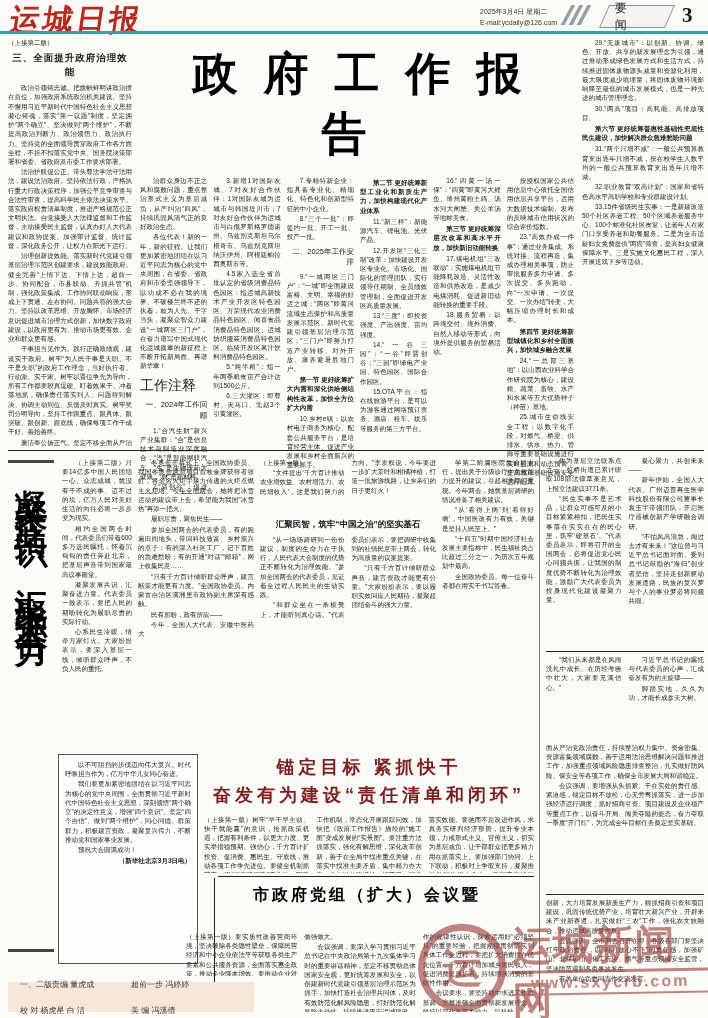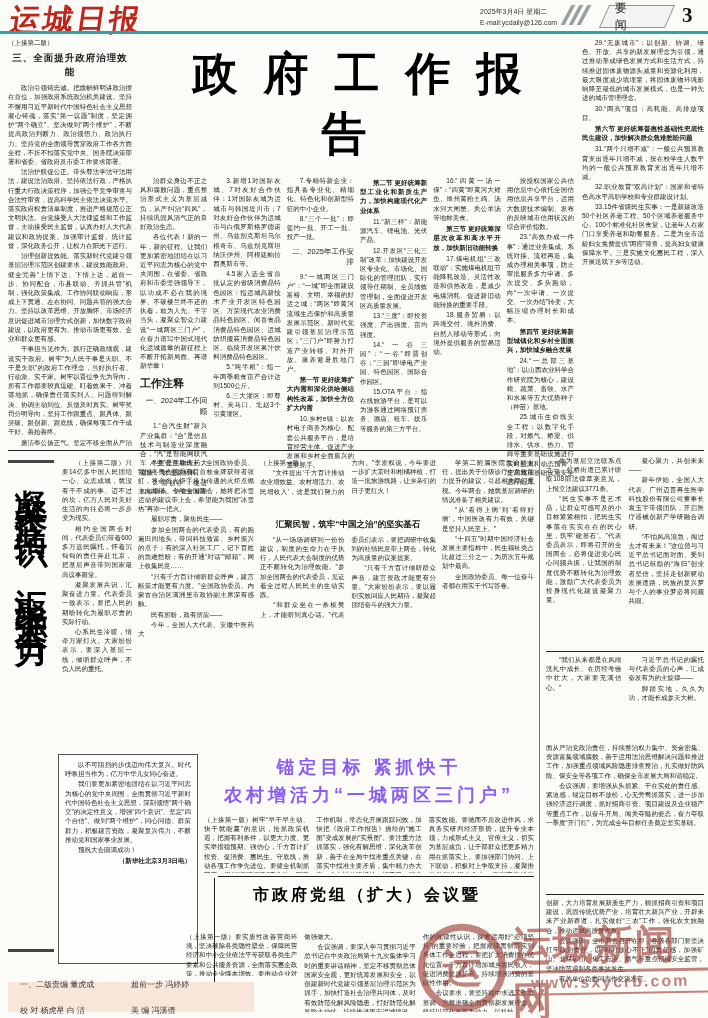--- a/index.html
+++ b/index.html
@@ -13,36 +13,36 @@
   .slash{width:4px;height:20px;background:#9aa0a0;transform:skewX(-28deg);display:inline-block;margin-right:4px;}
   .sectionbox{border:1px solid #8f9595;transform:skewX(-24deg);width:64px;height:21px;
               display:flex;align-items:center;justify-content:center;background:#f2f3f2;}
   .sectionbox span{transform:skewX(24deg);font-size:12px;letter-spacing:10px;padding-left:10px;color:#222;}
   .pagenum{font-size:21px;font-weight:bold;font-family:"Liberation Serif",serif;}
   .tealrule{height:3px;background:#2aa7a5;}
   
   .bodytext{font-size:6.5px;line-height:1.42;text-align:justify;color:#1c1c1c;}
   .col{overflow:hidden;}
   .blk-p{text-indent:2em;margin:0 0 1px 0;}
-  .blk-h1{font-weight:bold;font-size:11px;margin:5px 0 4px 0;}
+  .blk-h1{font-weight:normal;font-size:14px;margin:5px 0 4px 0;}
   .blk-h2{font-weight:normal;font-size:7.5px;text-align:right;margin:5px 0 4px 0;}
   .blk-h3{font-weight:bold;text-indent:2em;margin:2px 0;}
   .blk-lead{margin:0 0 1px 0;}
   .blk-credit{text-align:right;font-weight:bold;margin-top:2px;}
   .tl-heading{font-weight:bold;font-size:9.5px;text-align:center;margin:4px 0 5px 0;letter-spacing:1px;}
   .tl-cont{font-size:6.5px;}
   .main-title{font-size:45px;font-weight:900;letter-spacing:26px;text-indent:26px;text-align:center;
               font-family:Liberation Serif, serif;color:#000;}
   .hr-black{background:#222;}
   .vhead{writing-mode:vertical-rl;text-orientation:upright;font-size:33px;font-weight:900;
          letter-spacing:9px;line-height:1.15;color:#000;margin:auto;}
   .vbar{height:3px;background:#444;width:100%;}
   .subhead-mid{font-weight:bold;font-size:8.5px;text-align:center;margin:4px 0;line-height:1.5;}
   .two-col{column-count:2;column-gap:7px;}
-  .headline-lg{font-weight:900;font-size:18px;text-align:center;letter-spacing:4px;line-height:1.55;color:#8b5cf6;}
+  .headline-lg{font-weight:900;font-size:18px;text-align:center;letter-spacing:4px;line-height:1.55;color:#7f1d1d;}
   .headline-md{font-weight:900;font-size:16px;text-align:center;letter-spacing:3px;line-height:1.6;color:#000;}
   .boxed{border:1px solid #555;padding:5px 6px;background:#fdfdfb;}
   .editors{background:#f8e7d9;font-size:8px;color:#3a3a3a;display:grid;
            grid-template-columns:1fr 1fr;row-gap:15px;align-content:center;padding:0 12px;}
   
   .wm{pointer-events:none;opacity:0.62;transform:rotate(-1deg);}
   .wm-circle{position:absolute;left:0;top:6px;width:74px;height:74px;border:7px solid #9c3c34;
              border-radius:50%;display:flex;align-items:center;justify-content:center;}
   .wm-circle span{font-size:40px;font-weight:900;color:#9c3c34;font-family:"Liberation Serif",serif;}
   .wm-title{position:absolute;left:94px;top:2px;font-size:40px;font-weight:900;color:#9c3c34;
@@ -185,21 +185,21 @@
 
 <div class="abs bodytext boxed col" style="left:58px;top:754px;width:126px;height:198px;">
     <div class="blk-p">以不可阻挡的步伐迈向伟大复兴。时代呼唤担当作为，亿万中华儿女同心奋进。</div>
     <div class="blk-p">我们要更加紧密地团结在以习近平同志为核心的党中央周围，全面贯彻习近平新时代中国特色社会主义思想，深刻领悟“两个确立”的决定性意义，增强“四个意识”、坚定“四个自信”、做到“两个维护”，同心同德、群策群力，积极建言资政，凝聚复兴伟力，不断推动党和国家事业发展。</div>
     <div class="blk-p">预祝大会圆满成功！</div>
     <div class="blk-credit">（新华社北京3月3日电）</div>
   </div>
 
 <div class="abs" style="left:204px;top:754px;width:330px;height:118px;">
   <div class="headline-lg">锚定目标 紧抓快干</div>
-  <div class="headline-lg">农村增活力“一城两区三门户”</div>
+  <div class="headline-lg">奋发有为建设“责任清单和闭环”</div>
   <div style="display:flex;gap:7px;margin-top:5px;height:58px;">
     <div class="bodytext col" style="flex:1;">
         <div class="blk-lead">（上接第一版）树牢“早干早主动、快干就能赢”的意识，抢抓政策机遇，把握有利条件，以更大力度、更实举措稳预期、强信心，千方百计扩投资、促消费、惠民生、守底线，推动各项工作争先进位。要健全机制抓落实，用好“四晒四跑”工作法，明确细化目标、责任单位和完成时限，形成任务、问题、责任清单和闭环</div>
       </div>
     <div class="bodytext col" style="flex:1;">
         <div class="blk-lead">工作机制，常态化开展跟踪问效，加快把《政府工作报告》描绘的“施工图”变成发展的“实景图”。要注重方法抓落实，强化有解思维，深化改革创新，善于在全局中找准重点关键，在落实中找准主要矛盾，集中精力办大事，全力以赴稳增长、抓项目、精准施策，以重点突破带动整体跃升，持续提升政府系统抓</div>
       </div>
     <div class="bodytext col" style="flex:1;">
         <div class="blk-lead">落实效能。要驰而不息改进作风，求真务实研判经济形势，提升专业本领，力戒形式主义、官僚主义，切实为基层减负，让干部群众把更多精力用在抓落实上。要加强部门协同、上下联动，积极对上争取支持，凝聚推动发展的强大合力。要守牢底线红线，统筹发展和安全</div>
       </div>

